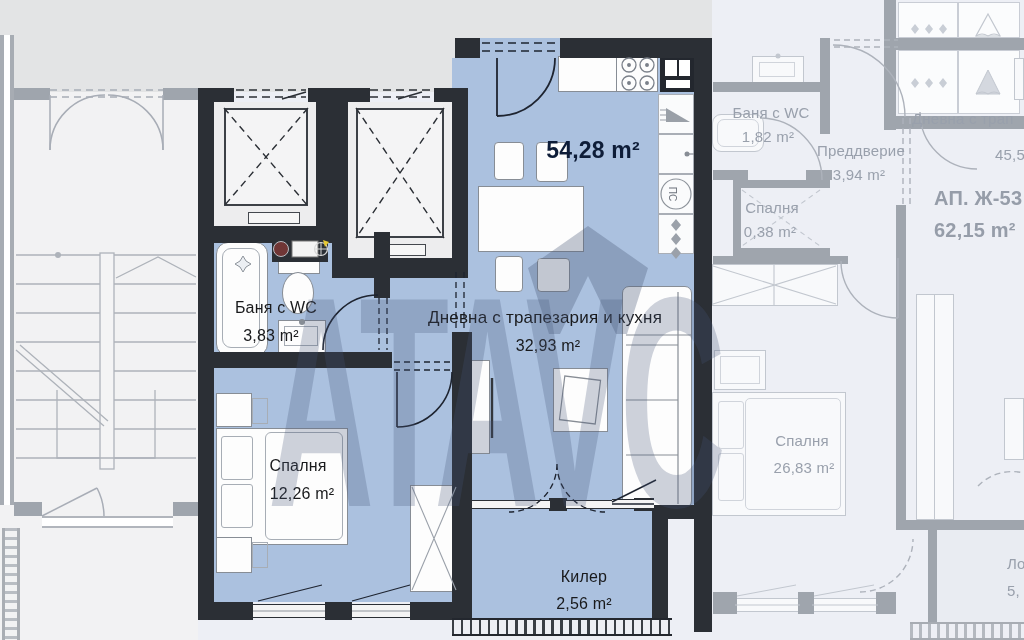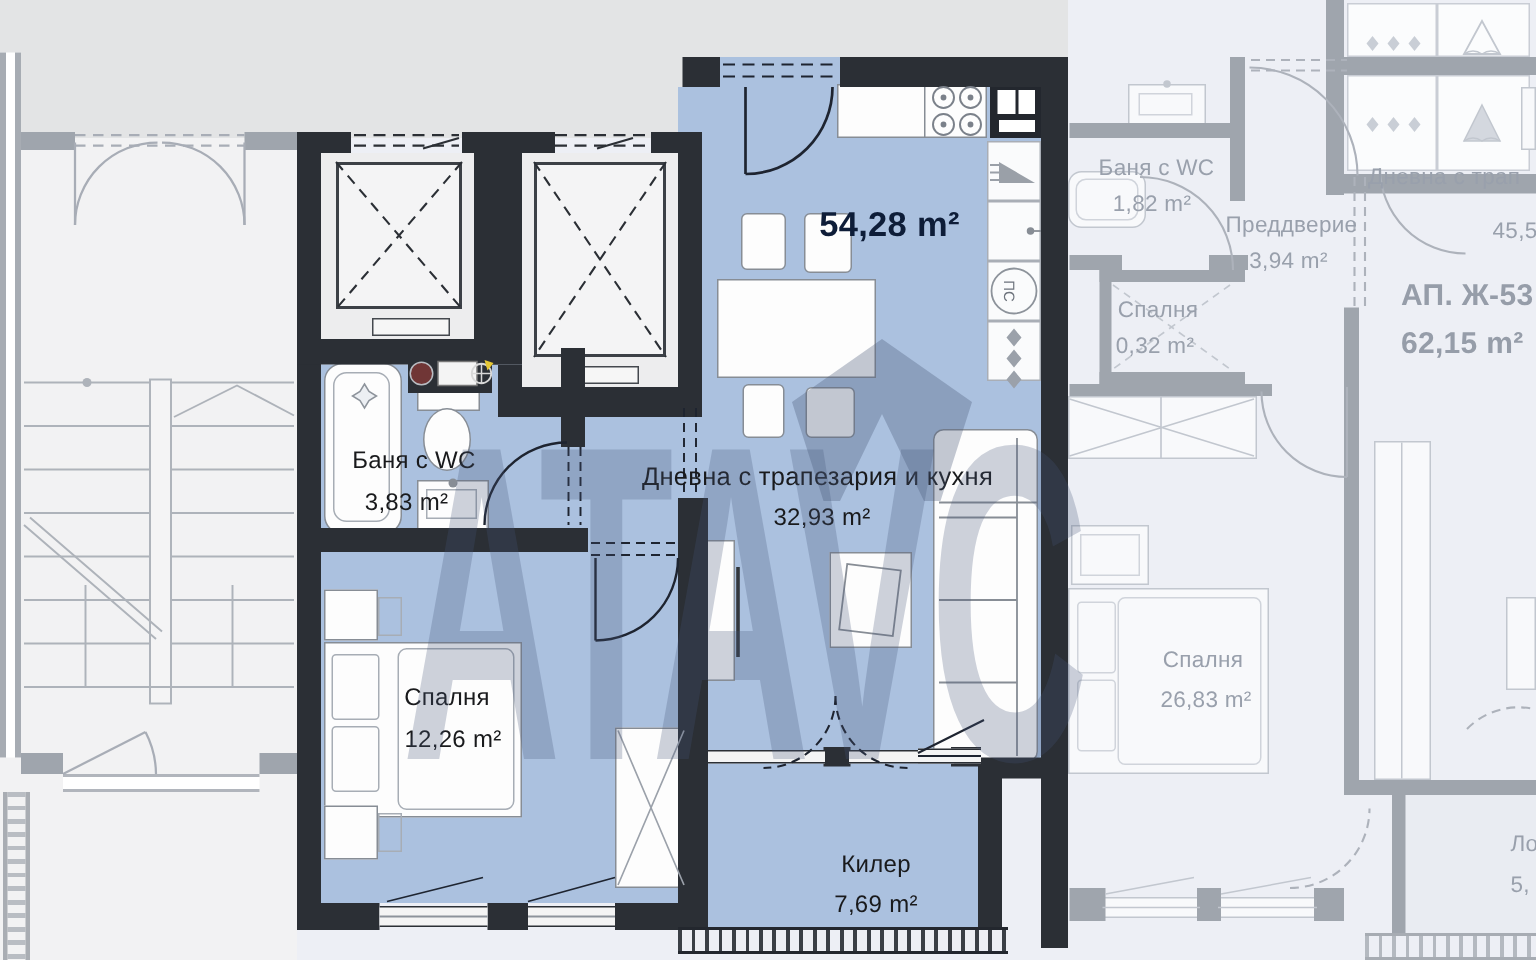--- a/index.html
+++ b/index.html
@@ -353,28 +353,28 @@
   </svg>
 
   <div class="lbl big" style="left:593px;top:150px">54,28 m²</div>
   <div class="lbl liv" style="left:545px;top:318px">Дневна с трапезария и кухня</div>
   <div class="lbl" style="left:548px;top:346px">32,93 m²</div>
   <div class="lbl" style="left:276px;top:308px">Баня с WC</div>
   <div class="lbl" style="left:271px;top:336px">3,83 m²</div>
   <div class="lbl" style="left:298px;top:466px">Спалня</div>
   <div class="lbl" style="left:302px;top:494px">12,26 m²</div>
   <div class="lbl" style="left:584px;top:577px">Килер</div>
-  <div class="lbl" style="left:584px;top:604px">7,69 m²</div>
+  <div class="lbl" style="left:584px;top:604px">2,56 m²</div>
 
   <div class="lbl nb" style="left:771px;top:112px">Баня с WC</div>
   <div class="lbl nb" style="left:768px;top:136px">1,82 m²</div>
   <div class="lbl nb" style="left:861px;top:150px">Преддверие</div>
   <div class="lbl nb" style="left:859px;top:174px">3,94 m²</div>
   <div class="lbl nb" style="left:772px;top:207px">Спалня</div>
-  <div class="lbl nb" style="left:770px;top:231px">0,32 m²</div>
+  <div class="lbl nb" style="left:770px;top:231px">0,38 m²</div>
   <div class="lbl nb left" style="left:912px;top:118px">Дневна с трап</div>
   <div class="lbl nb left" style="left:995px;top:154px">45,5</div>
   <div class="lbl nb-big left" style="left:934px;top:198px">АП. Ж-53</div>
   <div class="lbl nb-big left" style="left:934px;top:230px">62,15 m²</div>
   <div class="lbl nb" style="left:802px;top:440px">Спалня</div>
   <div class="lbl nb" style="left:804px;top:467px">26,83 m²</div>
   <div class="lbl nb left" style="left:1007px;top:563px">Ло</div>
   <div class="lbl nb left" style="left:1007px;top:590px">5,</div>
 
   <div class="wm"><span>ATA</span><span>VC</span></div>

